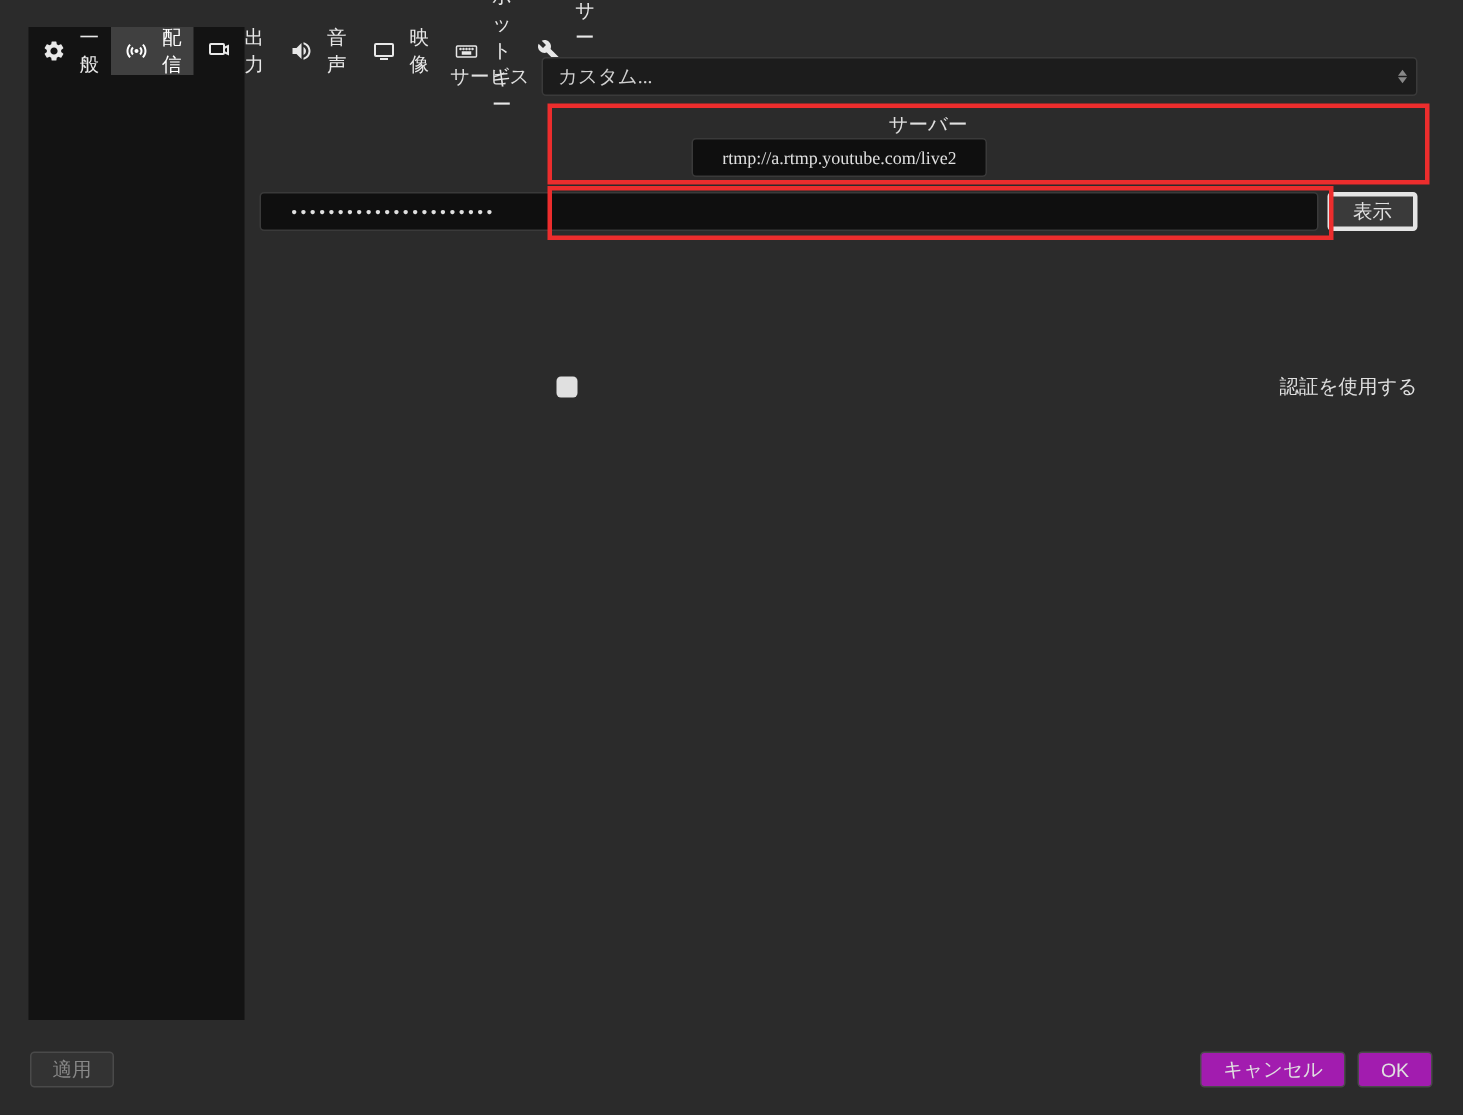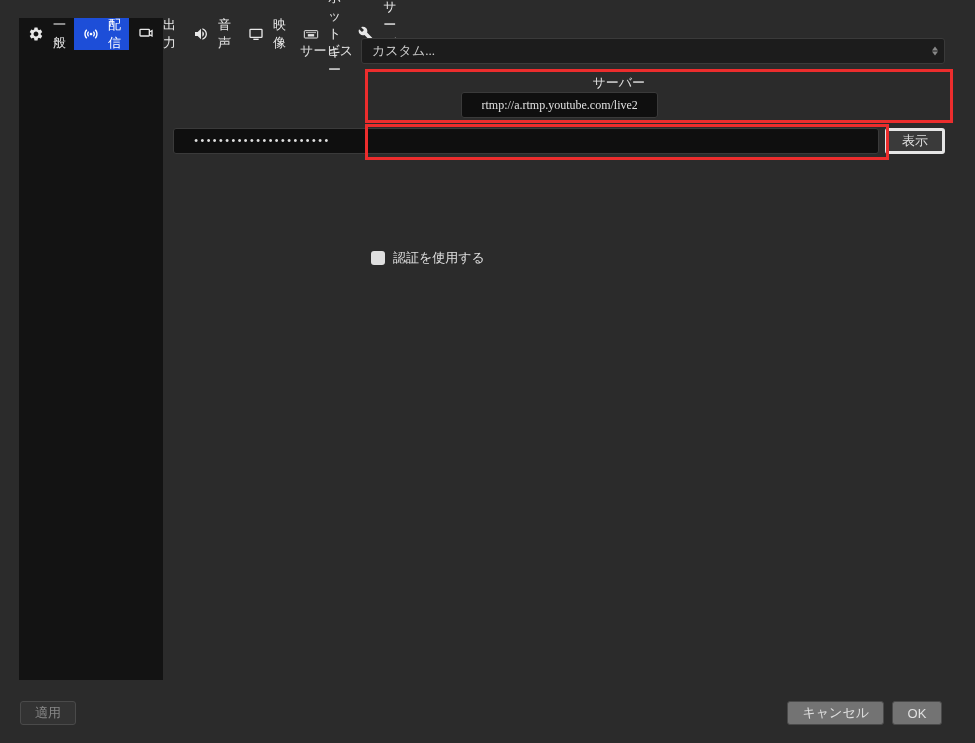--- a/index.html
+++ b/index.html
@@ -32,21 +32,21 @@
     .sidebar-item {
       display: flex;
       align-items: center;
       height: 32px;
       padding: 0 8px;
       cursor: pointer;
       color: #e8e8e8;
       gap: 8px;
     }
     .sidebar-item.active {
-      background: #1d4ed8;
+      background: #404040;
       color: #ffffff;
     }
     .sidebar-icon {
       width: 18px;
       height: 18px;
       display: flex;
       align-items: center;
       justify-content: center;
       flex-shrink: 0;
     }
@@ -133,43 +133,44 @@
       cursor: pointer;
       font-size: 13px;
       font-family: inherit;
     }
     .checkbox-row {
       display: flex;
       align-items: center;
       margin-top: 95px;
       margin-left: 198px;
       gap: 8px;
+      justify-content: space-between;
     }
     .checkbox {
       width: 14px;
       height: 14px;
       background: #e0e0e0;
       border-radius: 3px;
       cursor: pointer;
     }
     .footer {
       position: absolute;
       bottom: 18px;
       left: 0;
-      right: 13px;
+      right: 0;
       display: flex;
       padding: 0 20px;
       justify-content: space-between;
     }
     .footer-right {
       display: flex;
       gap: 8px;
     }
     .footer-btn {
-      background: #737373;
+      background: #a21caf;
       border: 1px solid #4a4a4a;
       border-radius: 3px;
       color: #e0e0e0;
       height: 24px;
       padding: 0 14px;
       cursor: pointer;
       font-size: 13px;
       font-family: inherit;
       min-width: 50px;
     }

